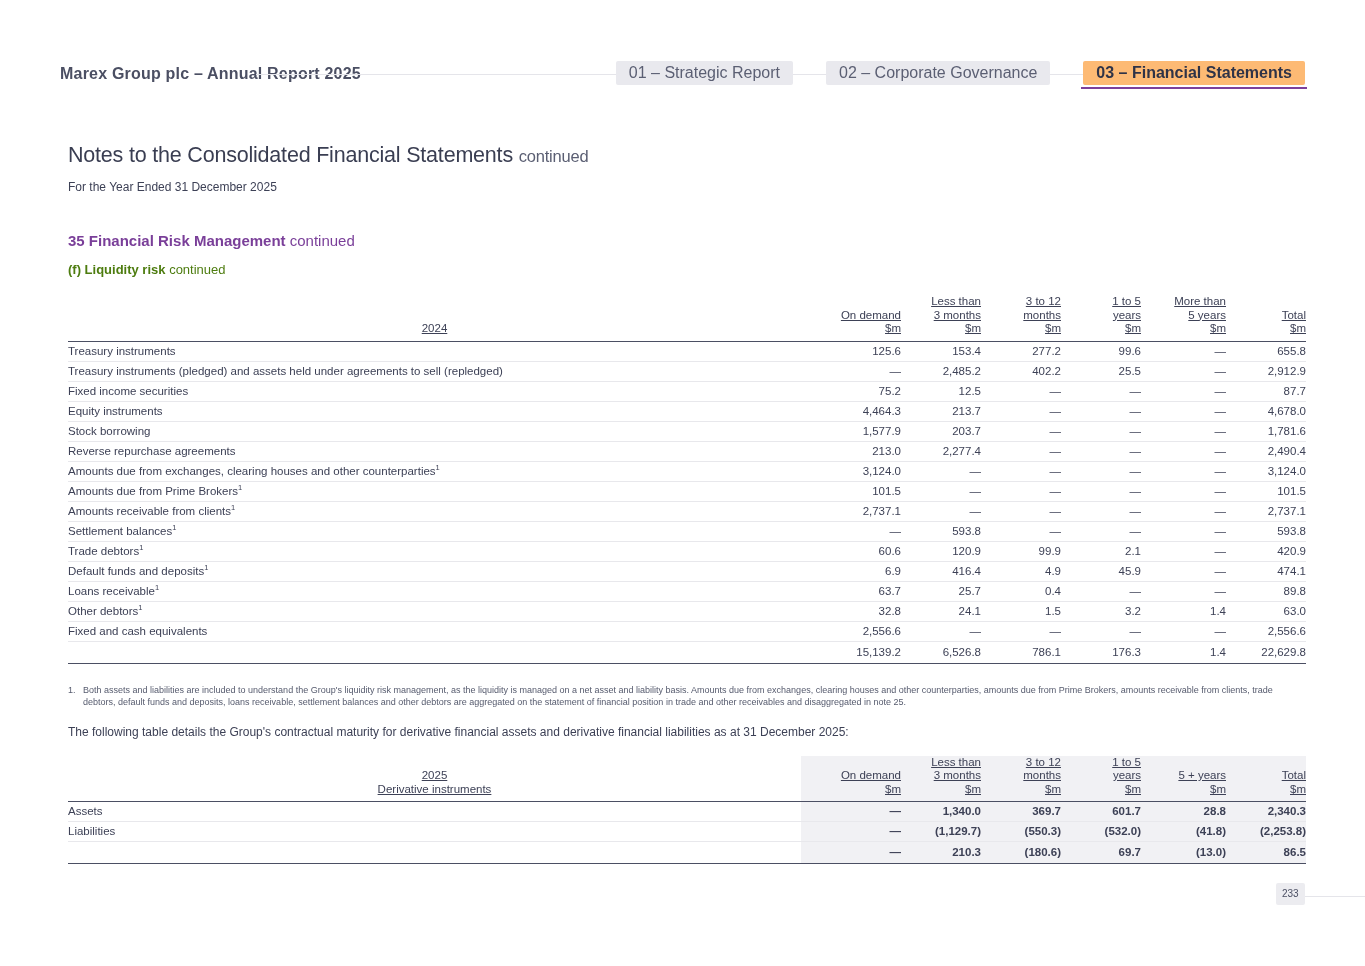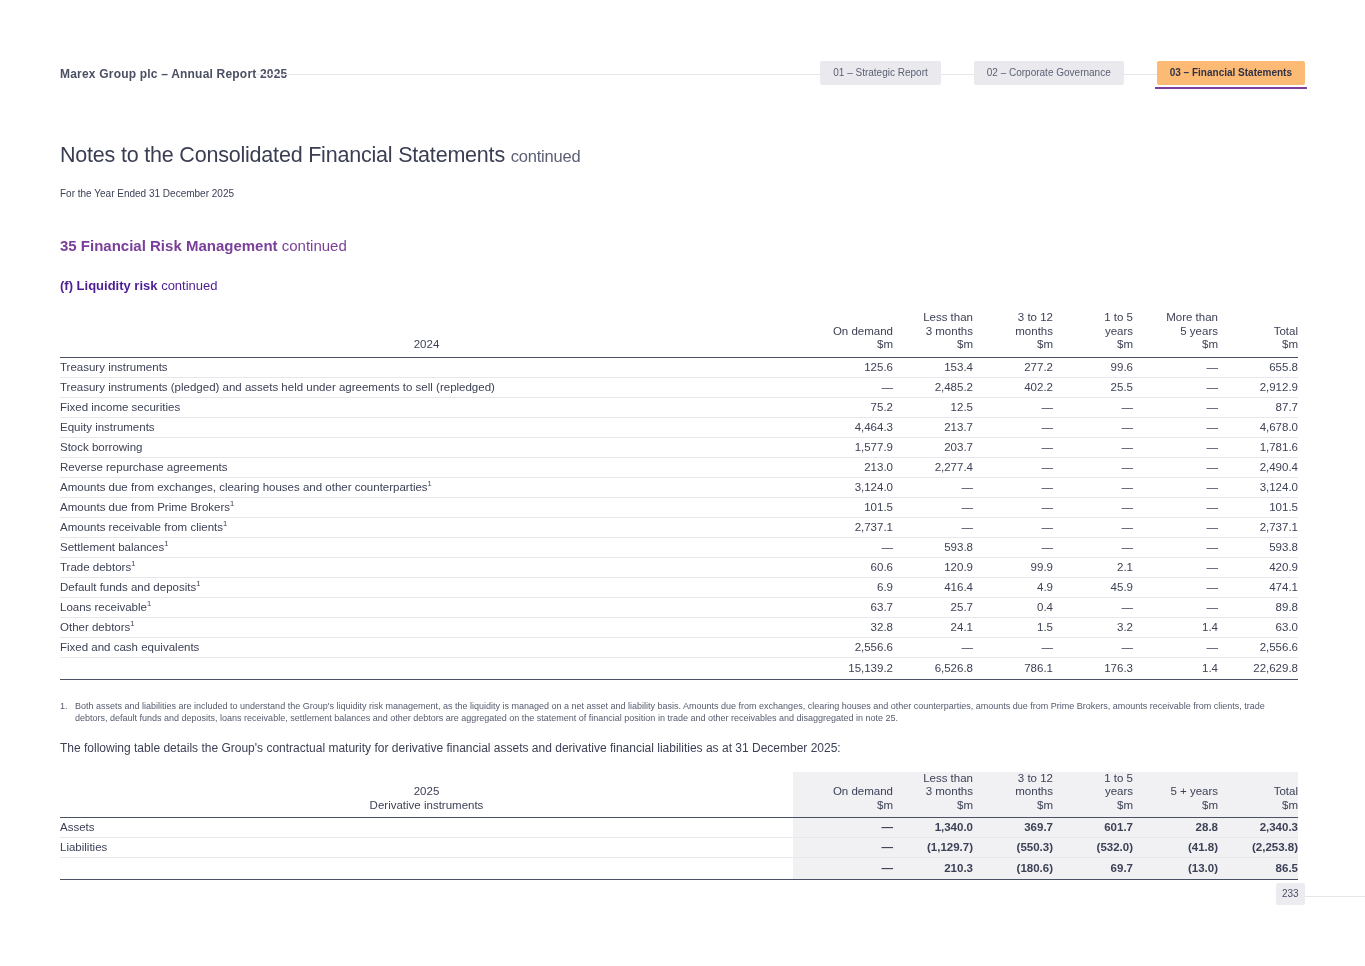--- a/index.html
+++ b/index.html
@@ -4,45 +4,45 @@
 <style>
   * { box-sizing: border-box; }
   html,body { margin:0; padding:0; }
   body {
     width:1365px; height:966px; background:#ffffff; position:relative;
     font-family:"Liberation Sans", sans-serif; color:#3d4156; overflow:hidden;
   }
 
   
   .pageheader { position:absolute; top:61px; left:60px; right:60px; height:26px; }
-  .brand { position:absolute; left:0; top:0; line-height:26px; font-size:12px; font-weight:bold; color:#4b4f63; letter-spacing:.2px; }
+  .brand { position:absolute; left:0; top:0; line-height:26px; font-size:16px; font-weight:bold; color:#4b4f63; letter-spacing:.2px; }
   .header-rule { position:absolute; left:196px; right:0; top:13px; border-top:1px solid #e5e5ea; }
   .tabs { position:absolute; right:0; top:0; display:flex; gap:33px; }
-  .tab { position:relative; background:#e9e9ee; color:#5b5f73; font-size:10px; line-height:12px; padding:6px 13px; border-radius:2px; white-space:nowrap; cursor:default; }
+  .tab { position:relative; background:#e9e9ee; color:#5b5f73; font-size:16px; line-height:12px; padding:6px 13px; border-radius:2px; white-space:nowrap; cursor:default; }
   .tab.active { background:#fdba74; color:#2f3347; font-weight:bold; }
   .tab.active::after { content:""; position:absolute; left:-2px; right:-2px; bottom:-4px; height:2px; background:#7d3f9b; }
 
   
-  .content { position:absolute; left:60px; top:0; width:1238px; }
+  .content { position:absolute; left:68px; top:0; width:1238px; }
   h1 { margin:143px 0 0 0; font-size:21.5px; font-weight:normal; color:#3a3e52; letter-spacing:-.2px; line-height:24px; }
   h1 .suffix { font-size:16.5px; color:#5b5f73; }
-  .subtitle { margin-top:20px; font-size:10px; color:#3d4156; }
+  .subtitle { margin-top:12px; font-size:12px; color:#3d4156; }
   h2 { margin:38px 0 0 0; font-size:15px; font-weight:bold; color:#7a3f99; line-height:17px; }
   h2 .suffix, h3 .suffix { font-weight:normal; }
-  h3 { margin:24px 0 0 0; font-size:13px; font-weight:bold; color:#4c1d95; line-height:15px; }
+  h3 { margin:13px 0 0 0; font-size:13px; font-weight:bold; color:#4d7c0f; line-height:15px; }
 
   
   table { border-collapse:collapse; table-layout:fixed; width:1238px; font-size:11.5px; color:#3d4156; }
   col.c-lbl { width:733px; }
   col.c-1 { width:100px; } col.c-2 { width:80px; } col.c-3 { width:80px; }
   col.c-4 { width:80px; } col.c-5 { width:85px; } col.c-6 { width:80px; }
   th { vertical-align:bottom; font-weight:normal; text-align:right; padding:0 0 5px 0; }
   th.lbl { text-align:center; }
   .ch { white-space:pre-line; line-height:13.5px; }
-  thead th { border-bottom:1.5px solid #4b4f63; }
+  thead th { border-bottom:1.5px solid #4b4f63;text-decoration:underline; }
   td { padding:3px 0; line-height:13px; }
   td.num { text-align:right; }
   tbody td { border-bottom:1px solid #e8e8ec; }
   tbody tr.total-row td { border-top:1.5px solid #4b4f63; border-bottom:1.5px solid #4b4f63; padding:4px 0; }
   sup { font-size:7.5px; vertical-align:super; line-height:0; }
   #t1 { margin-top:18px; }
 
   
   .footnote { margin-top:20px; display:flex; font-size:9px; line-height:12px; color:#565b6e; }
   .footnote .marker { width:15px; flex:0 0 15px; }

